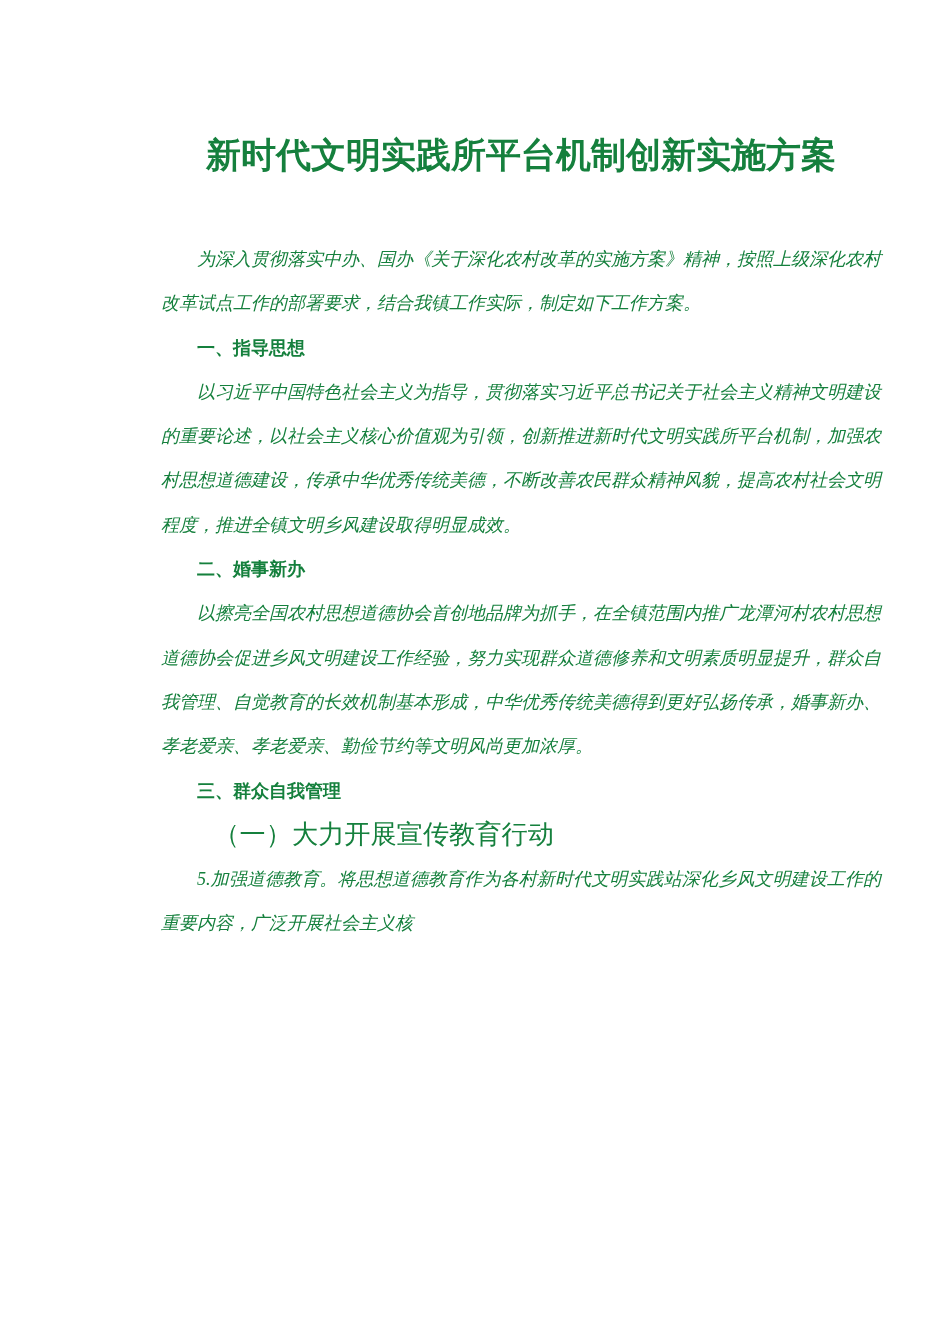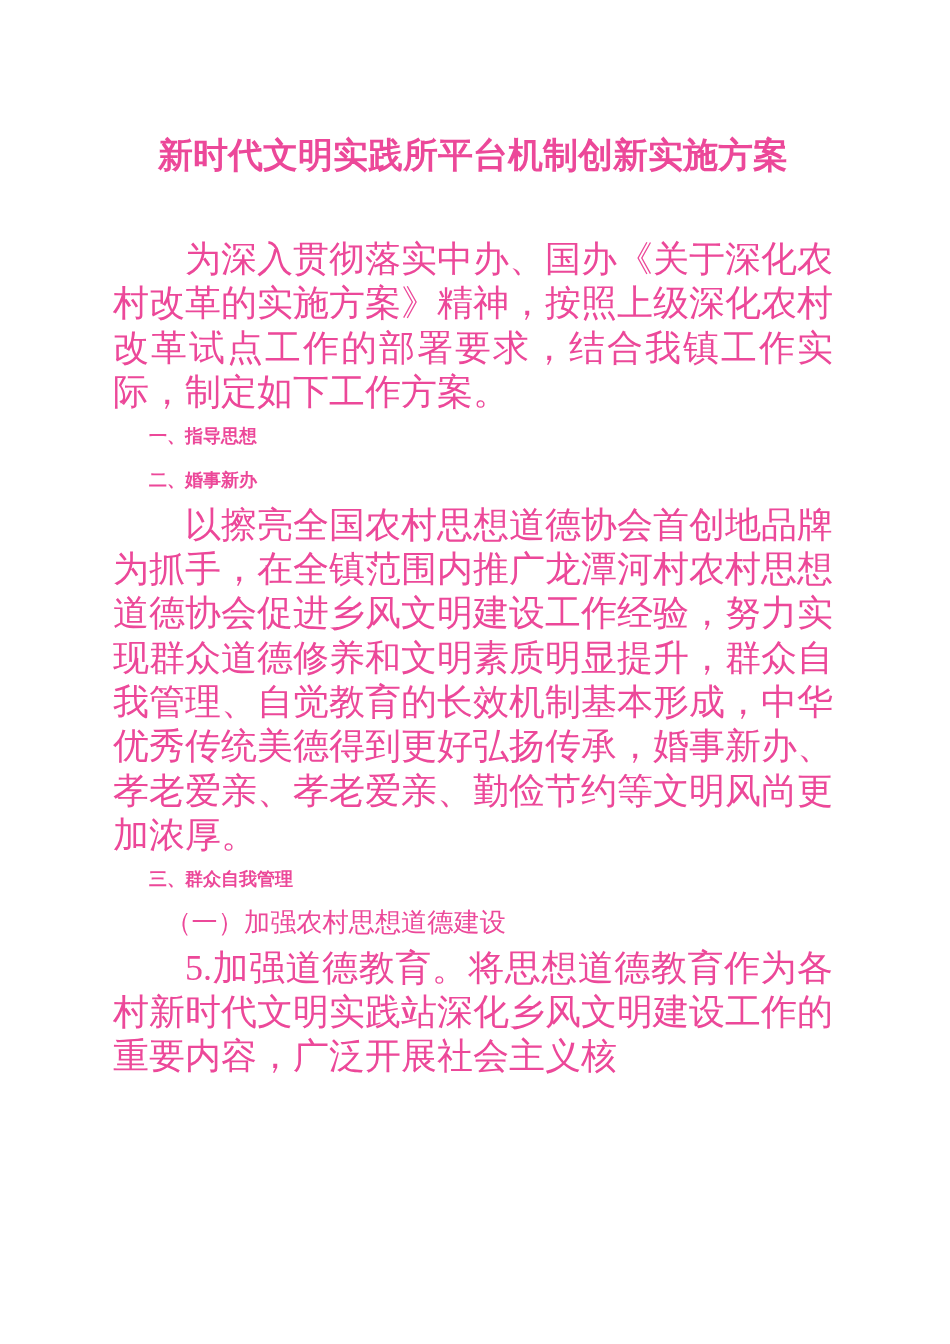--- a/index.html
+++ b/index.html
@@ -6,21 +6,22 @@
     margin: 0;
     padding: 0;
     background: #ffffff;
   }
   .page {
     position: relative;
     width: 899px;
     height: 1344px;
     background: #ffffff;
     overflow: hidden;
-    color: #ec4899;
+    color: #15803d;
+    margin-left: 48px;
   }
   .content {
     position: absolute;
     left: 113px;
     top: 0;
     width: 720px;
   }
   .doc-title {
     margin: 127px 0 52px 0;
     text-align: center;
@@ -28,25 +29,26 @@
     font-weight: 700;
     font-size: 35px;
     line-height: 58px;
     letter-spacing: 0px;
     white-space: nowrap;
   }
   .para {
     margin: 0;
     font-family: "Liberation Serif", "DejaVu Serif", serif;
     font-weight: 400;
-    font-size: 36px;
+    font-size: 18px;
     line-height: 44.3px;
     text-align: justify;
     text-indent: 2em;
     word-break: break-all;
+    font-style: italic;
   }
   .h-black {
     margin: 0;
     font-family: "DejaVu Sans", "Liberation Sans", sans-serif;
     font-weight: 700;
     font-size: 18px;
     line-height: 44.3px;
     text-indent: 2em;
   }
   .h-kaiti {
@@ -62,24 +64,25 @@
 <body>
 
 <div class="page">
   <div class="content">
     <h1 class="doc-title">新时代文明实践所平台机制创新实施方案</h1>
 
     <p class="para">为深入贯彻落实中办、国办《关于深化农村改革的实施方案》精神，按照上级深化农村改革试点工作的部署要求，结合我镇工作实际，制定如下工作方案。</p>
 
     <h2 class="h-black">一、指导思想</h2>
 
+    <p class="para">以习近平中国特色社会主义为指导，贯彻落实习近平总书记关于社会主义精神文明建设的重要论述，以社会主义核心价值观为引领，创新推进新时代文明实践所平台机制，加强农村思想道德建设，传承中华优秀传统美德，不断改善农民群众精神风貌，提高农村社会文明程度，推进全镇文明乡风建设取得明显成效。</p>
 
     <h2 class="h-black">二、婚事新办</h2>
 
     <p class="para">以擦亮全国农村思想道德协会首创地品牌为抓手，在全镇范围内推广龙潭河村农村思想道德协会促进乡风文明建设工作经验，努力实现群众道德修养和文明素质明显提升，群众自我管理、自觉教育的长效机制基本形成，中华优秀传统美德得到更好弘扬传承，婚事新办、孝老爱亲、孝老爱亲、勤俭节约等文明风尚更加浓厚。</p>
 
     <h2 class="h-black">三、群众自我管理</h2>
 
-    <h3 class="h-kaiti">（一）加强农村思想道德建设</h3>
+    <h3 class="h-kaiti">（一）大力开展宣传教育行动</h3>
 
     <p class="para">5.加强道德教育。将思想道德教育作为各村新时代文明实践站深化乡风文明建设工作的重要内容，广泛开展社会主义核</p>
   </div>
 </div>
 
 </body></html>

